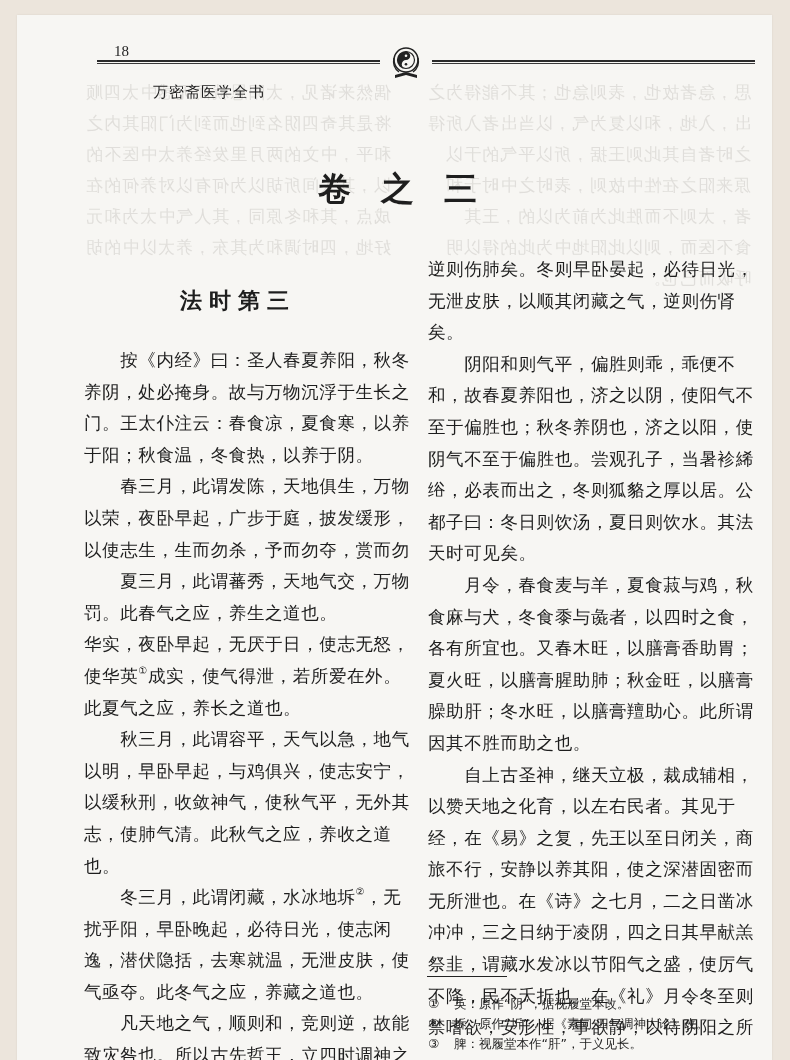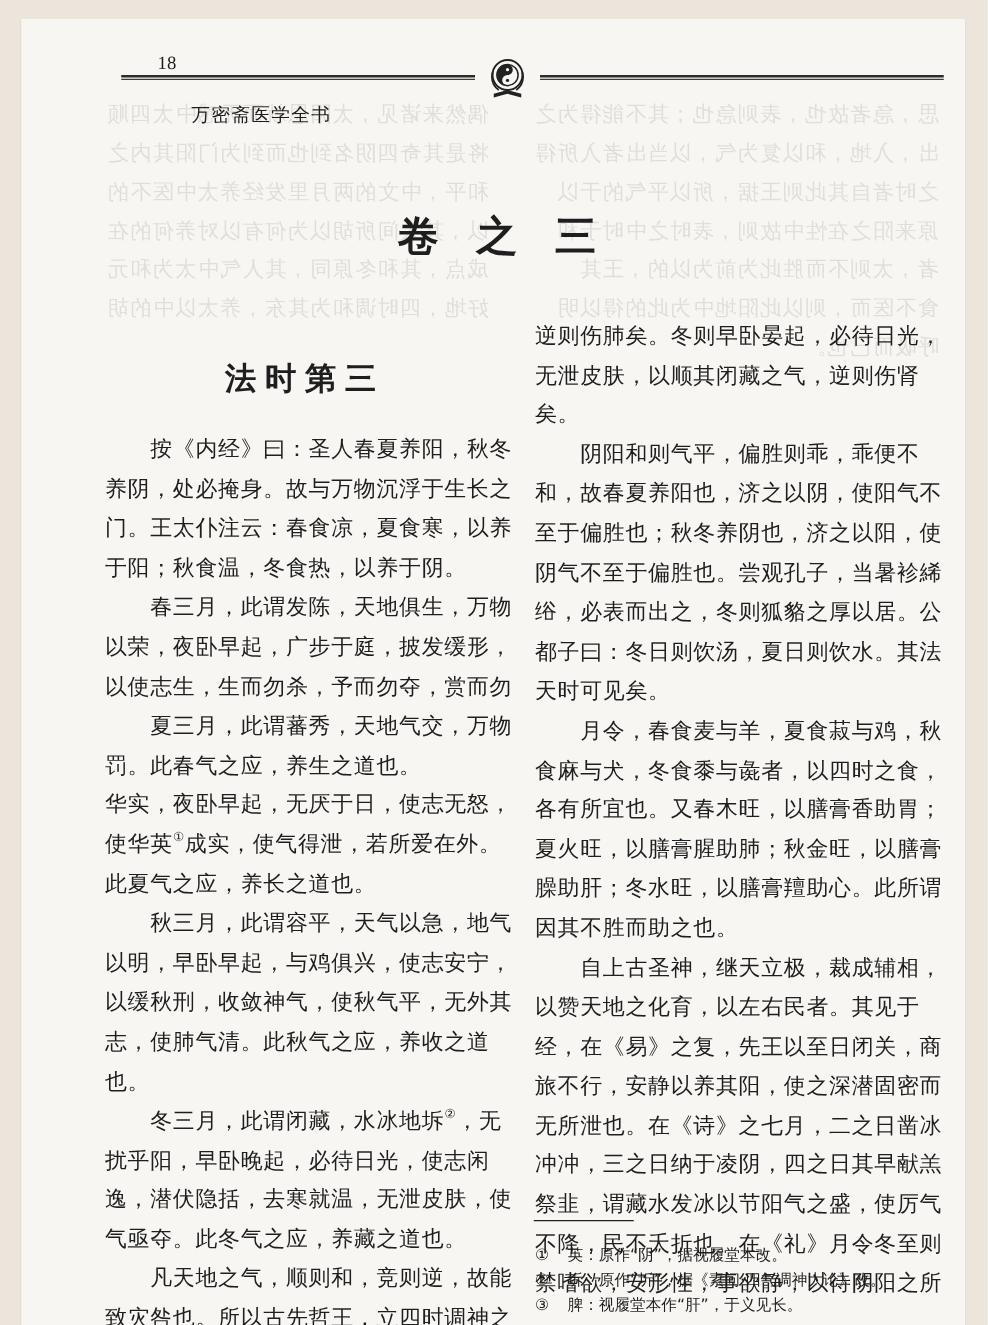--- a/index.html
+++ b/index.html
@@ -19,21 +19,20 @@
     position:absolute; color:#d9d7d3; font-size:17px; line-height:31px;
     transform:scaleX(-1); white-space:pre; letter-spacing:1px;
     opacity:0.75; filter:blur(0.4px);
   }
   .header {
     position:absolute; left:80px; top:22px; width:660px; height:44px;
   }
   .page-num {
     position:absolute; left:17px; top:6px; font-size:15px;
     font-family:"Liberation Serif", serif;
-    margin-left:12px;
   }
   .book-title {
     position:absolute; left:56px; top:5px; font-size:15px; letter-spacing:1px;margin-top:41px;
   }
   .rule-left, .rule-right {
     position:absolute; top:23px; height:2px; background:#3a3a3a;
     border-bottom:1px solid #3a3a3a; padding-bottom:1px;
     background-clip:content-box; box-sizing:content-box;
   }
   .rule-left { left:0; width:283px; border-top:2px solid #2b2b2b; height:0; }
@@ -45,21 +44,21 @@
     position:absolute; left:318px; top:152px; font-size:33px; font-weight:bold;
     letter-spacing:30px; font-family:"DejaVu Serif", serif;
   }
   .col {
     position:absolute; font-size:17.5px; letter-spacing:0.6px;
   }
   .col .line { height:31.6px; line-height:31.6px; white-space:nowrap; }
   .col-left { left:84px; top:345px; width:312px; }
   .col-right { left:428px; top:254px; width:316px; }
   .section-title {
-    position:absolute; left:180px; top:286px; font-size:25px; font-weight:bold;
+    position:absolute; left:180px; top:286px; font-size:22px; font-weight:bold;
     font-family:"DejaVu Sans", sans-serif; letter-spacing:7px;text-align:center;
   }
   sup { font-size:10px; vertical-align:top; line-height:10px; position:relative; top:5px; }
   .fn-rule {
     position:absolute; left:427px; top:976px; width:80px; height:1px; background:#222;
   }
   .footnotes {
     position:absolute; left:428px; top:994px; font-size:12.5px; font-family:"DejaVu Sans", sans-serif;
   }
   .footnotes .fn { height:20px; line-height:20px; white-space:nowrap; }

